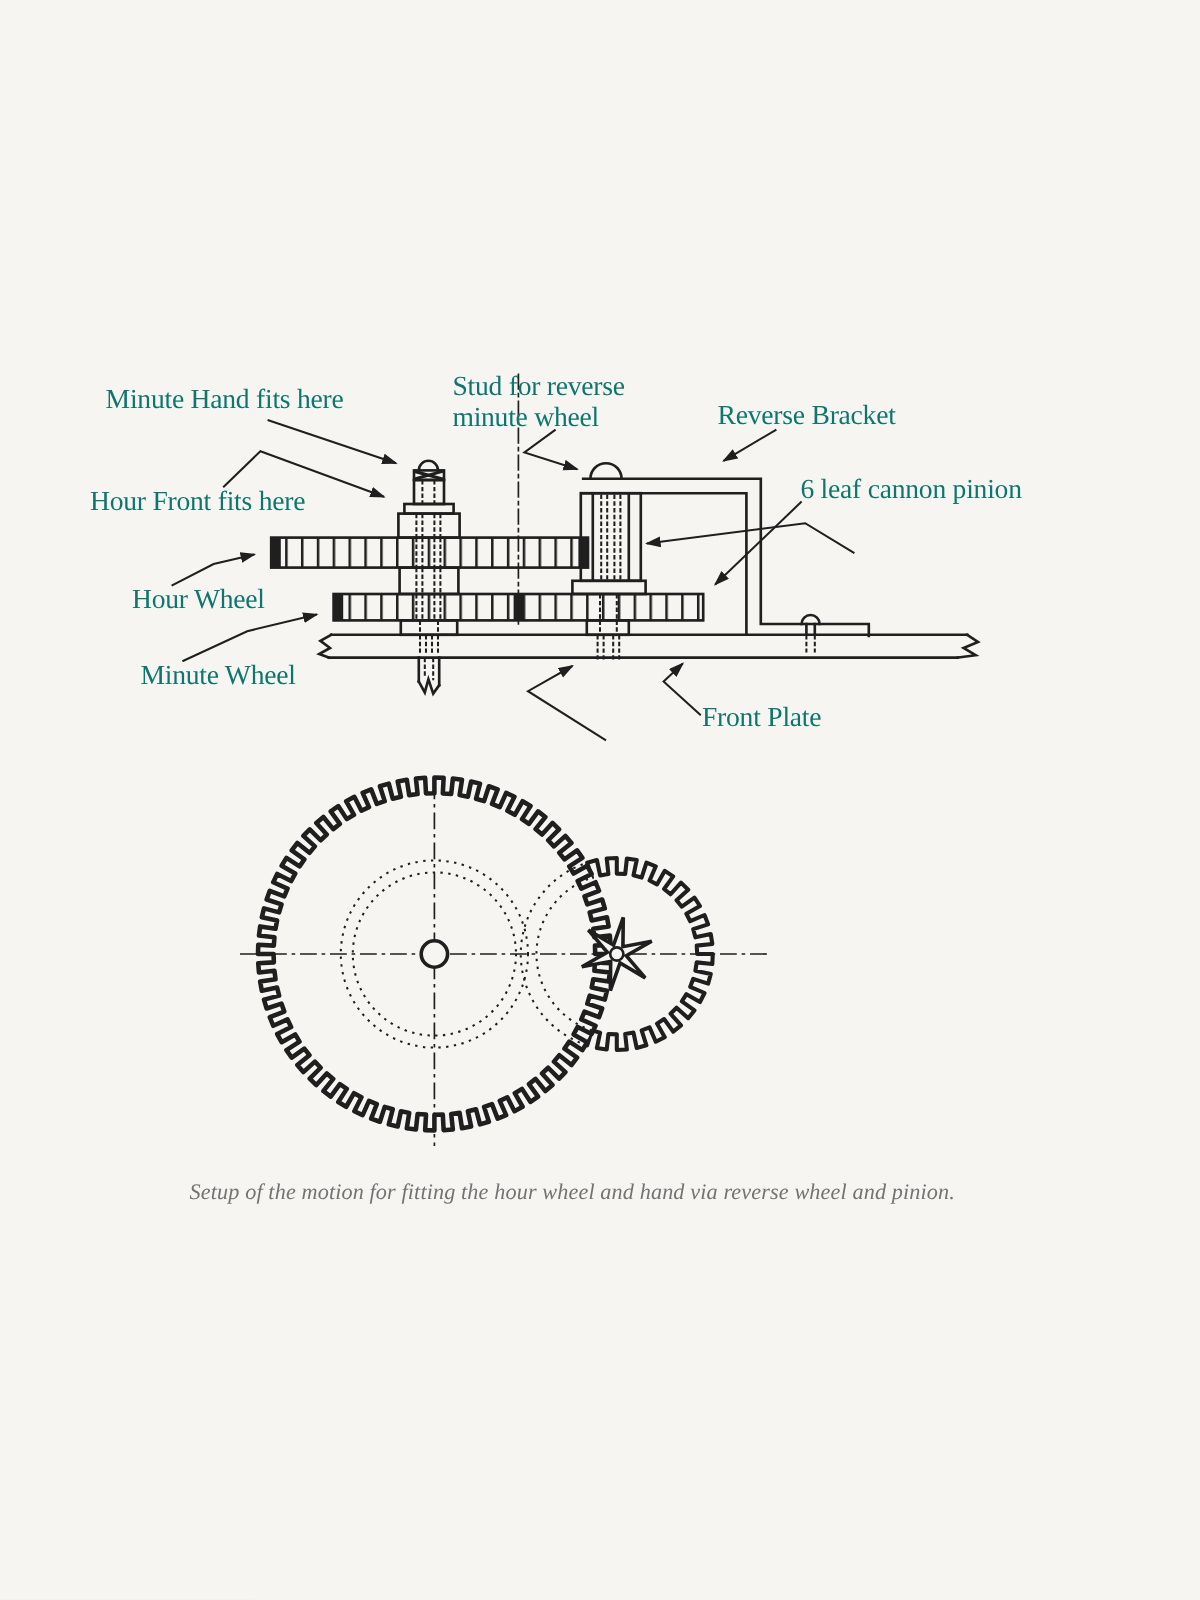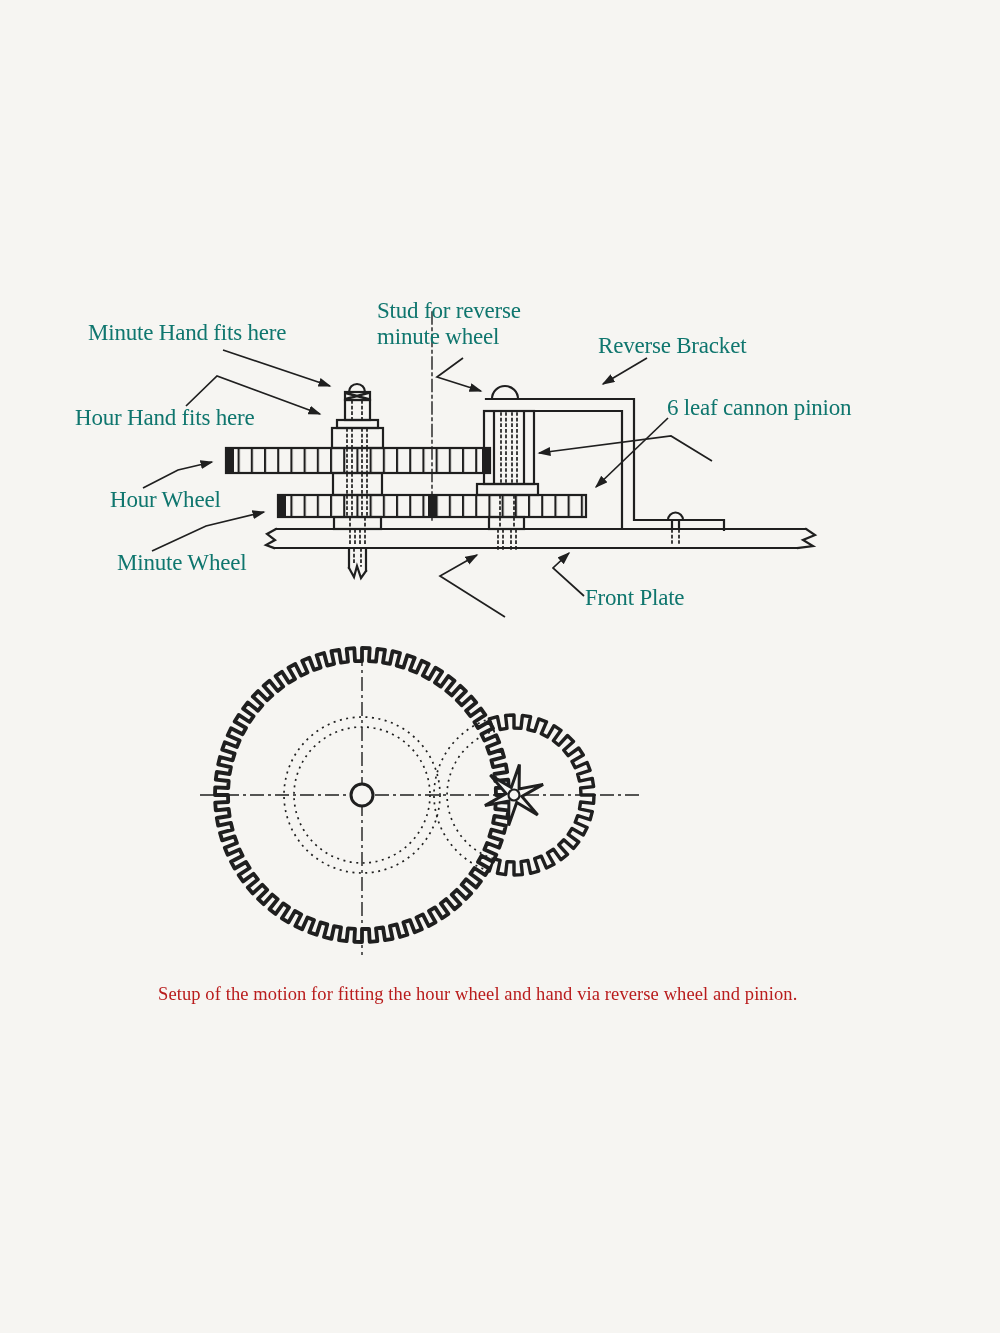--- a/index.html
+++ b/index.html
@@ -9,22 +9,22 @@
     background:#f6f5f2;overflow:hidden;color:#1c1c1c;
   }
   .fig-svg{position:absolute;left:0;top:0;}
   .label{
     position:absolute;font-family:Liberation Serif, serif;
     font-size:23px;line-height:1.14;color:#0f766e;white-space:pre-line;
     letter-spacing:-0.2px;
   }
   .caption{
     position:absolute;left:158px;top:984px;width:700px;
-    font-family:"Liberation Serif",serif;
-    font-size:18.5px;color:#b91c1c;letter-spacing:0.1px;
+    font-family:"Liberation Serif",serif;font-style:italic;
+    font-size:18.5px;color:#737373;letter-spacing:0.1px;
   }
   .page-number{
     position:absolute;left:25px;top:1280px;
     font-family:"Liberation Serif",serif;font-weight:700;
     font-size:30px;color:#0c4a6e;margin-top:48px;
   }
 </style>
 </head>
 <body>
 
@@ -134,24 +134,24 @@
         <path d="M489.3,871.1A80 80 0 0 1 489.3,718.9" fill="none" stroke="#1f1f1f" stroke-width="1.7" stroke-dasharray="2 4.5"></path>
         <path d="M200,795H640" stroke="#1f1f1f" stroke-width="1.4" stroke-dasharray="14 4 3 4" fill="none"></path>
         <path d="M362,652V955" stroke="#1f1f1f" stroke-width="1.4" stroke-dasharray="14 4 3 4" fill="none"></path>
         <path d="M519.4,764.5L519.1,788.9L543.1,784.4L521.9,796.4L537.7,814.9L516.7,802.5L508.6,825.5L508.9,801.1L484.9,805.6L506.1,793.6L490.3,775.1L511.3,787.5Z" fill="#f6f5f2" stroke="#1f1f1f" stroke-width="3" stroke-linejoin="miter"></path>
         <circle cx="514" cy="795" r="5.5" fill="#f6f5f2" stroke="#1f1f1f" stroke-width="2.2"></circle>
         <circle cx="362" cy="795" r="11" fill="#f6f5f2" stroke="#1f1f1f" stroke-width="3"></circle>
       </g>
   </svg>
 
   <div class="label" style="left:88px;top:320px">Minute Hand fits here</div>
-  <div class="label" style="left:377px;top:298px">Stud for reverse
+  <div class="label" style="left:377px;top:309px">Stud for reverse
 minute wheel</div>
   <div class="label" style="left:598px;top:333px">Reverse Bracket</div>
-  <div class="label" style="left:75px;top:405px">Hour Hand fits here</div>
+  <div class="label" style="left:75px;top:405px">Hour Front fits here</div>
   <div class="label" style="left:667px;top:395px">6 leaf cannon pinion</div>
   <div class="label" style="left:110px;top:487px">Hour Wheel</div>
   <div class="label" style="left:117px;top:550px">Minute Wheel</div>
   <div class="label" style="left:585px;top:585px">Front Plate</div>
 
   <div class="caption">Setup of the motion for fitting the hour wheel and hand via reverse wheel and pinion.</div>
 
   <div class="page-number">68</div>
 </div>
 

